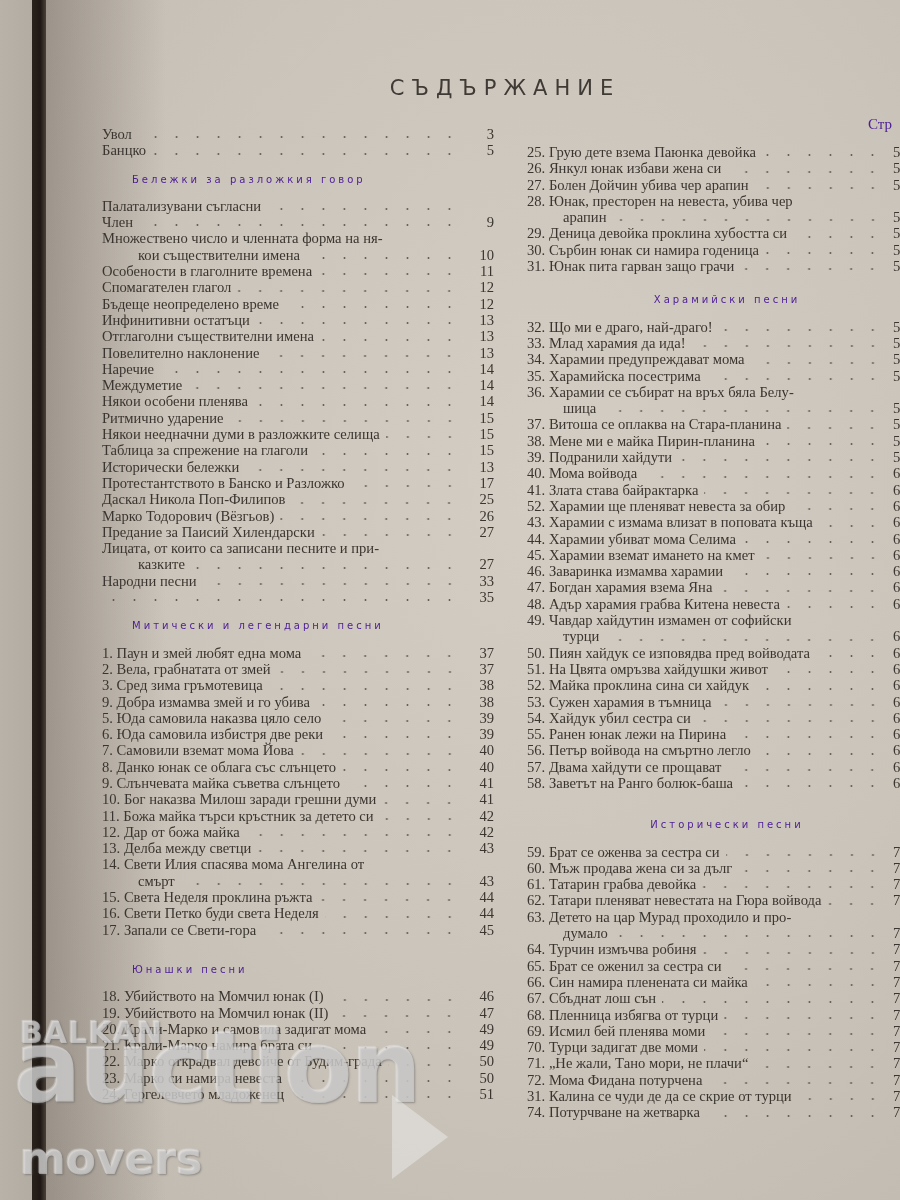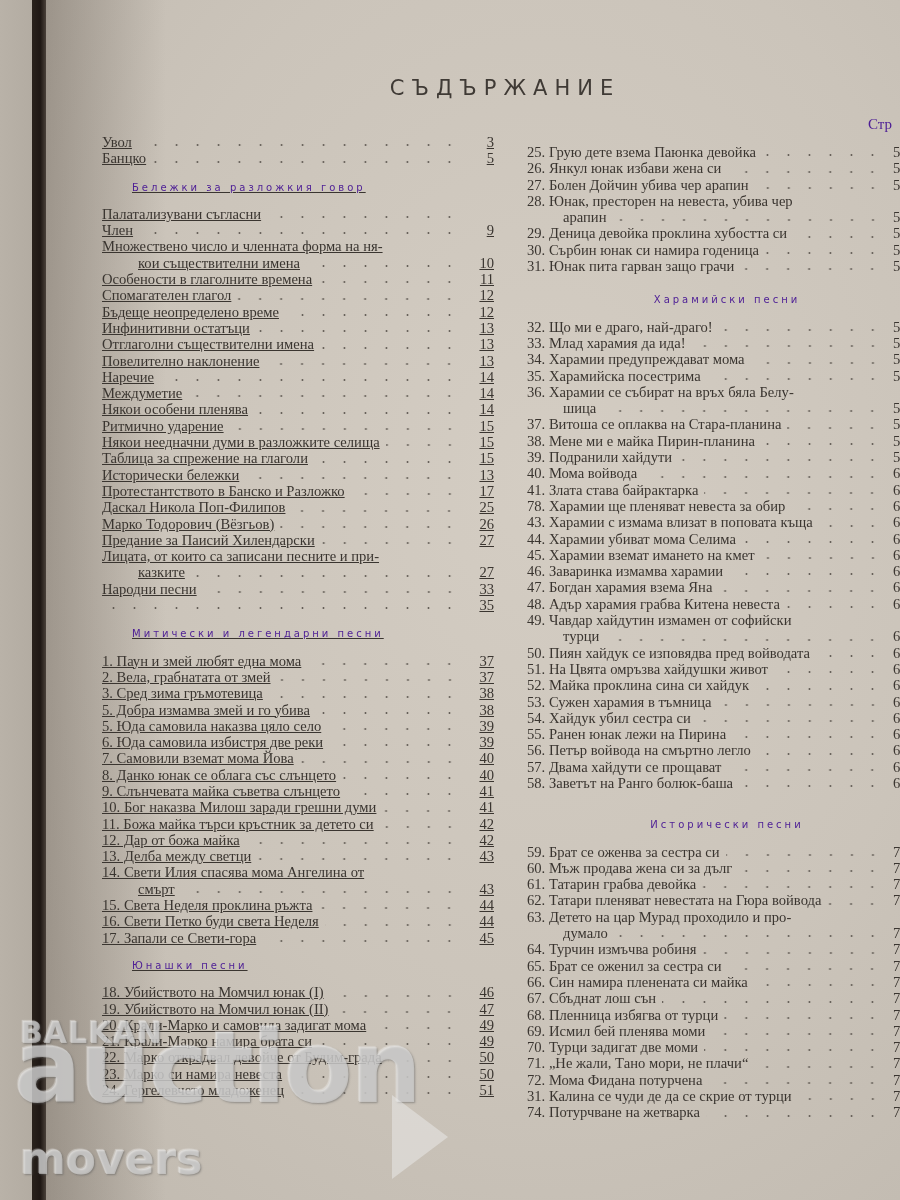--- a/index.html
+++ b/index.html
@@ -30,21 +30,21 @@
     position:absolute; left:0; width:1010px; top:76px; text-align:center;
     font-family:"DejaVu Sans",sans-serif; font-size:21px; letter-spacing:7px;
     color:#3f3a35;
   }
   .str-label {
     position:absolute; left:868px; top:116px; font-size:15px; color:#4c1d95;
   }
   .col {
     position:absolute; font-size:14.6px; line-height:16.3px;
   }
-  .col-left { left:102px; top:134px; width:392px;text-decoration:underline; }
+  .col-left { left:102px; top:126px; width:392px; }
   .col-right { left:527px; top:144px; width:400px; }
   .entry { position:relative; display:flex; align-items:flex-end; }
   .entry .text { white-space:nowrap; }
   .entry .dots {
     flex:1; margin:0 6px 4px 6px; height:2px;
     background-image:radial-gradient(circle,#4a443e 0.9px,transparent 1.2px);
     background-size:21px 2px; background-repeat:repeat-x; background-position:right;
     opacity:0.8;
   }
   .entry .page { width:26px; text-align:right; }
@@ -232,21 +232,21 @@
         <span class="text">2. Вела, грабнатата от змей</span>
         <span class="dots"></span>
         <span class="page">37</span>
       </div>
       <div class="entry">
         <span class="text">3. Сред зима гръмотевица</span>
         <span class="dots"></span>
         <span class="page">38</span>
       </div>
       <div class="entry">
-        <span class="text">5. Добра измамва змей и го убива</span>
+        <span class="text">9. Добра измамва змей и го убива</span>
         <span class="dots"></span>
         <span class="page">38</span>
       </div>
       <div class="entry">
         <span class="text">5. Юда самовила наказва цяло село</span>
         <span class="dots"></span>
         <span class="page">39</span>
       </div>
       <div class="entry">
         <span class="text">6. Юда самовила избистря две реки</span>
@@ -305,21 +305,21 @@
         <span class="text">16. Свети Петко буди света Неделя</span>
         <span class="dots"></span>
         <span class="page">44</span>
       </div>
       <div class="entry">
         <span class="text">17. Запали се Свети-гора</span>
         <span class="dots"></span>
         <span class="page">45</span>
       </div>
     </div>
-  <div class="section-heading" style="margin-top:12px;">Юнашки песни</div>
+  <div class="section-heading" style="margin-top:24px;">Юнашки песни</div>
   <div id="L-heroic">
       <div class="entry">
         <span class="text">18. Убийството на Момчил юнак (I)</span>
         <span class="dots"></span>
         <span class="page">46</span>
       </div>
       <div class="entry">
         <span class="text">19. Убийството на Момчил юнак (II)</span>
         <span class="dots"></span>
         <span class="page">47</span>
@@ -442,21 +442,21 @@
         <span class="text">40. Мома войвода</span>
         <span class="dots"></span>
         <span class="page">60</span>
       </div>
       <div class="entry">
         <span class="text">41. Злата става байрактарка</span>
         <span class="dots"></span>
         <span class="page">60</span>
       </div>
       <div class="entry">
-        <span class="text">78. Харамии ще пленяват невеста за обир</span>
+        <span class="text">52. Харамии ще пленяват невеста за обир</span>
         <span class="dots"></span>
         <span class="page">61</span>
       </div>
       <div class="entry">
         <span class="text">43. Харамии с измама влизат в поповата къща</span>
         <span class="dots"></span>
         <span class="page">61</span>
       </div>
       <div class="entry">
         <span class="text">44. Харамии убиват мома Селима</span>

